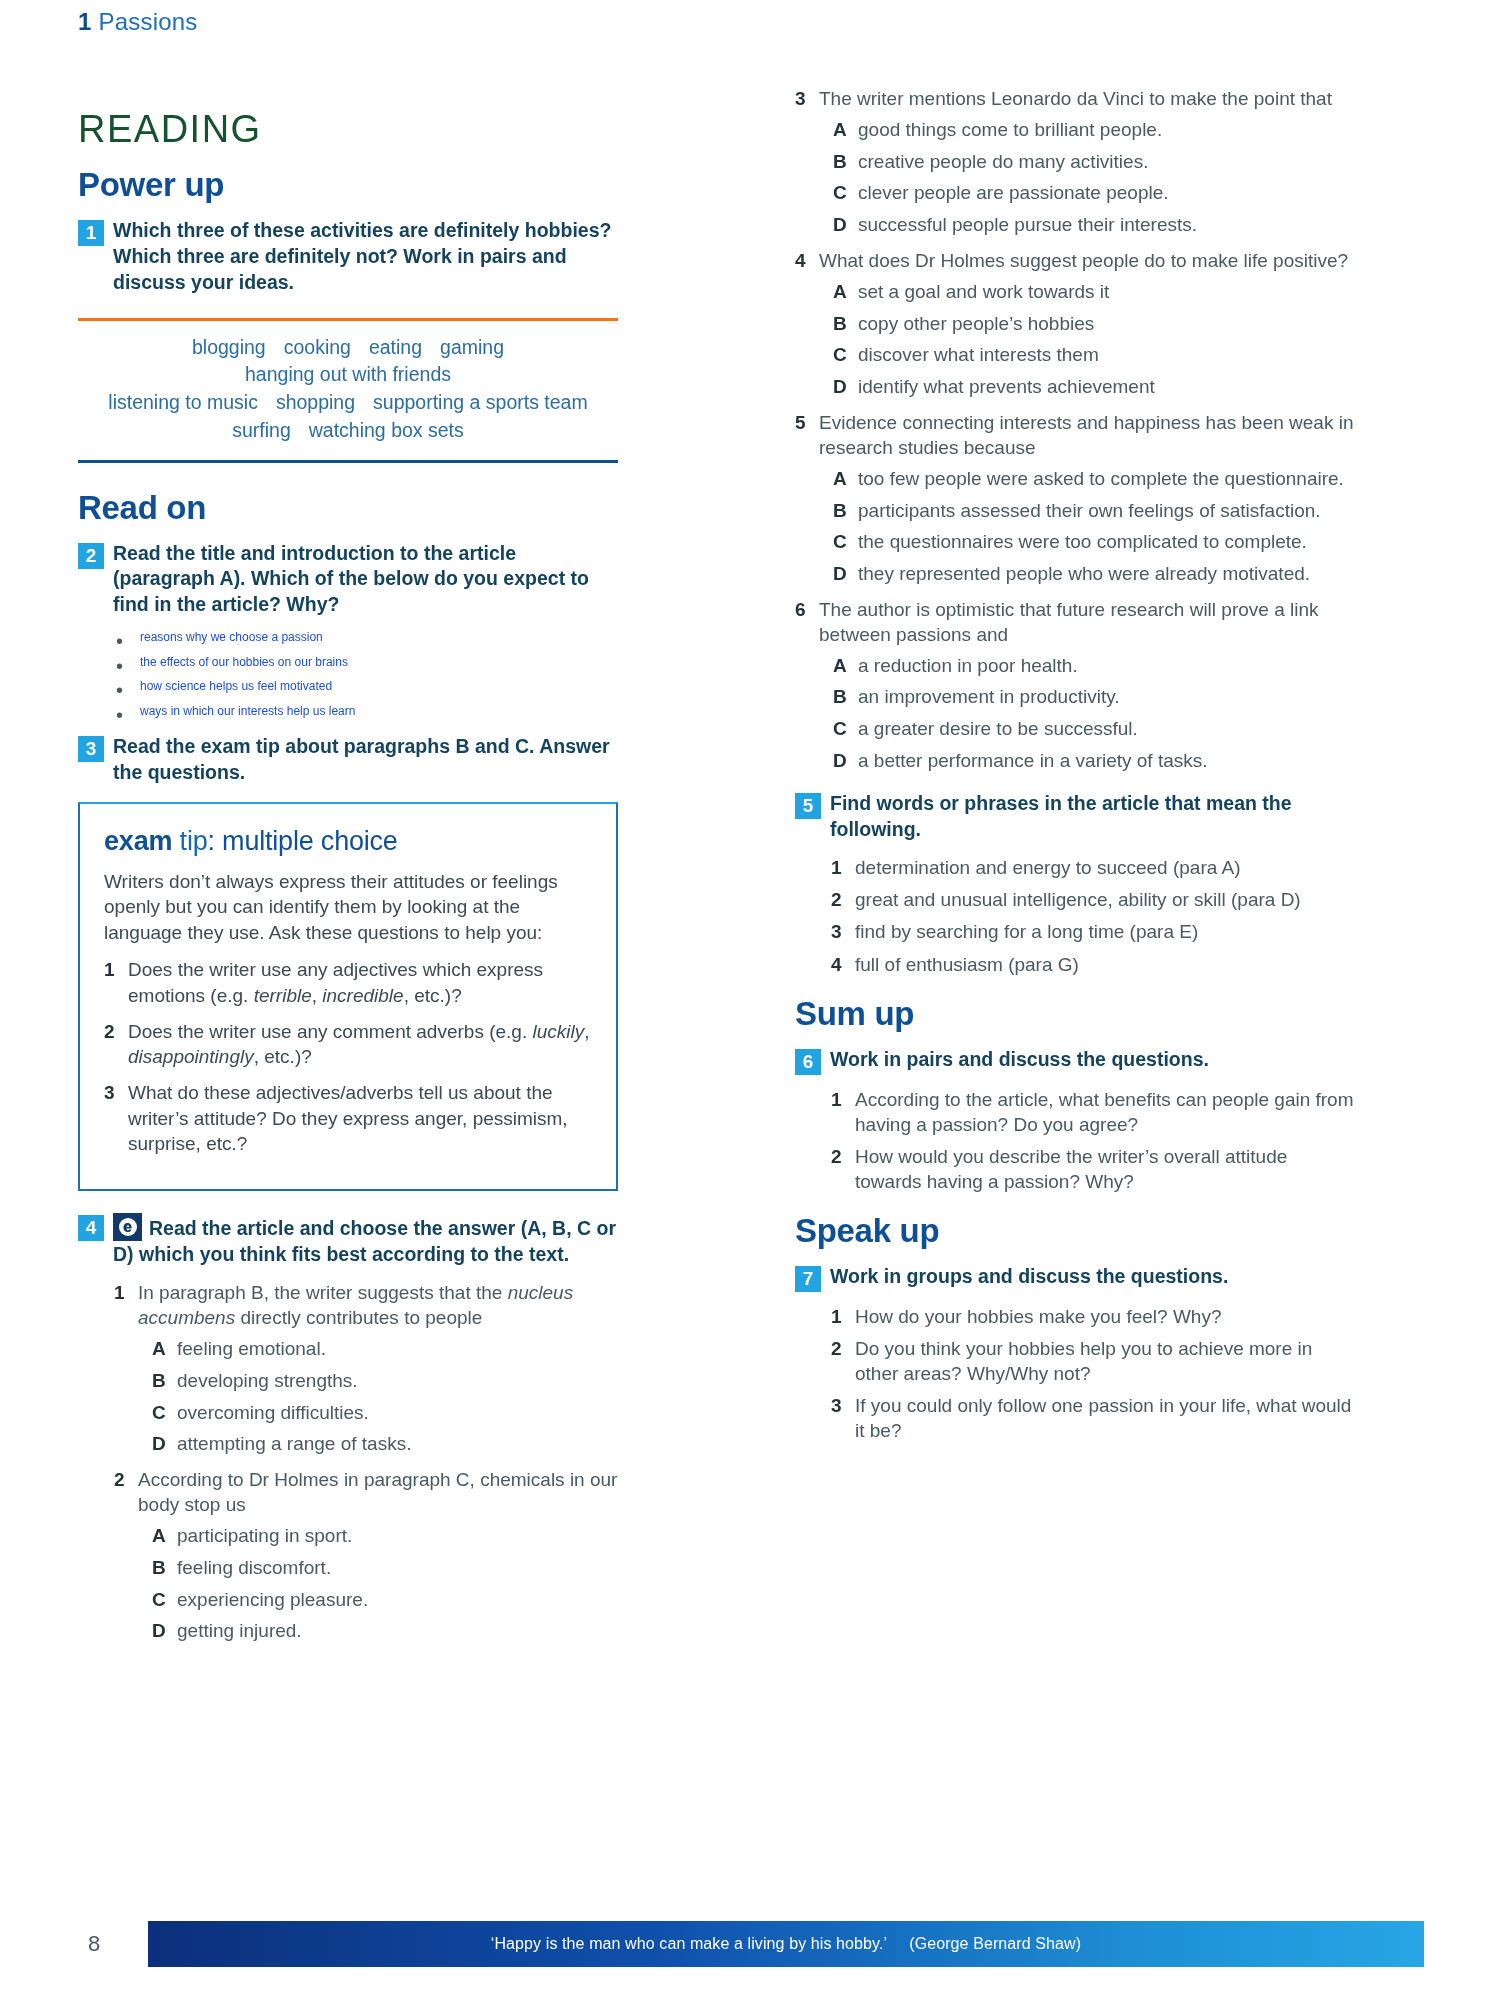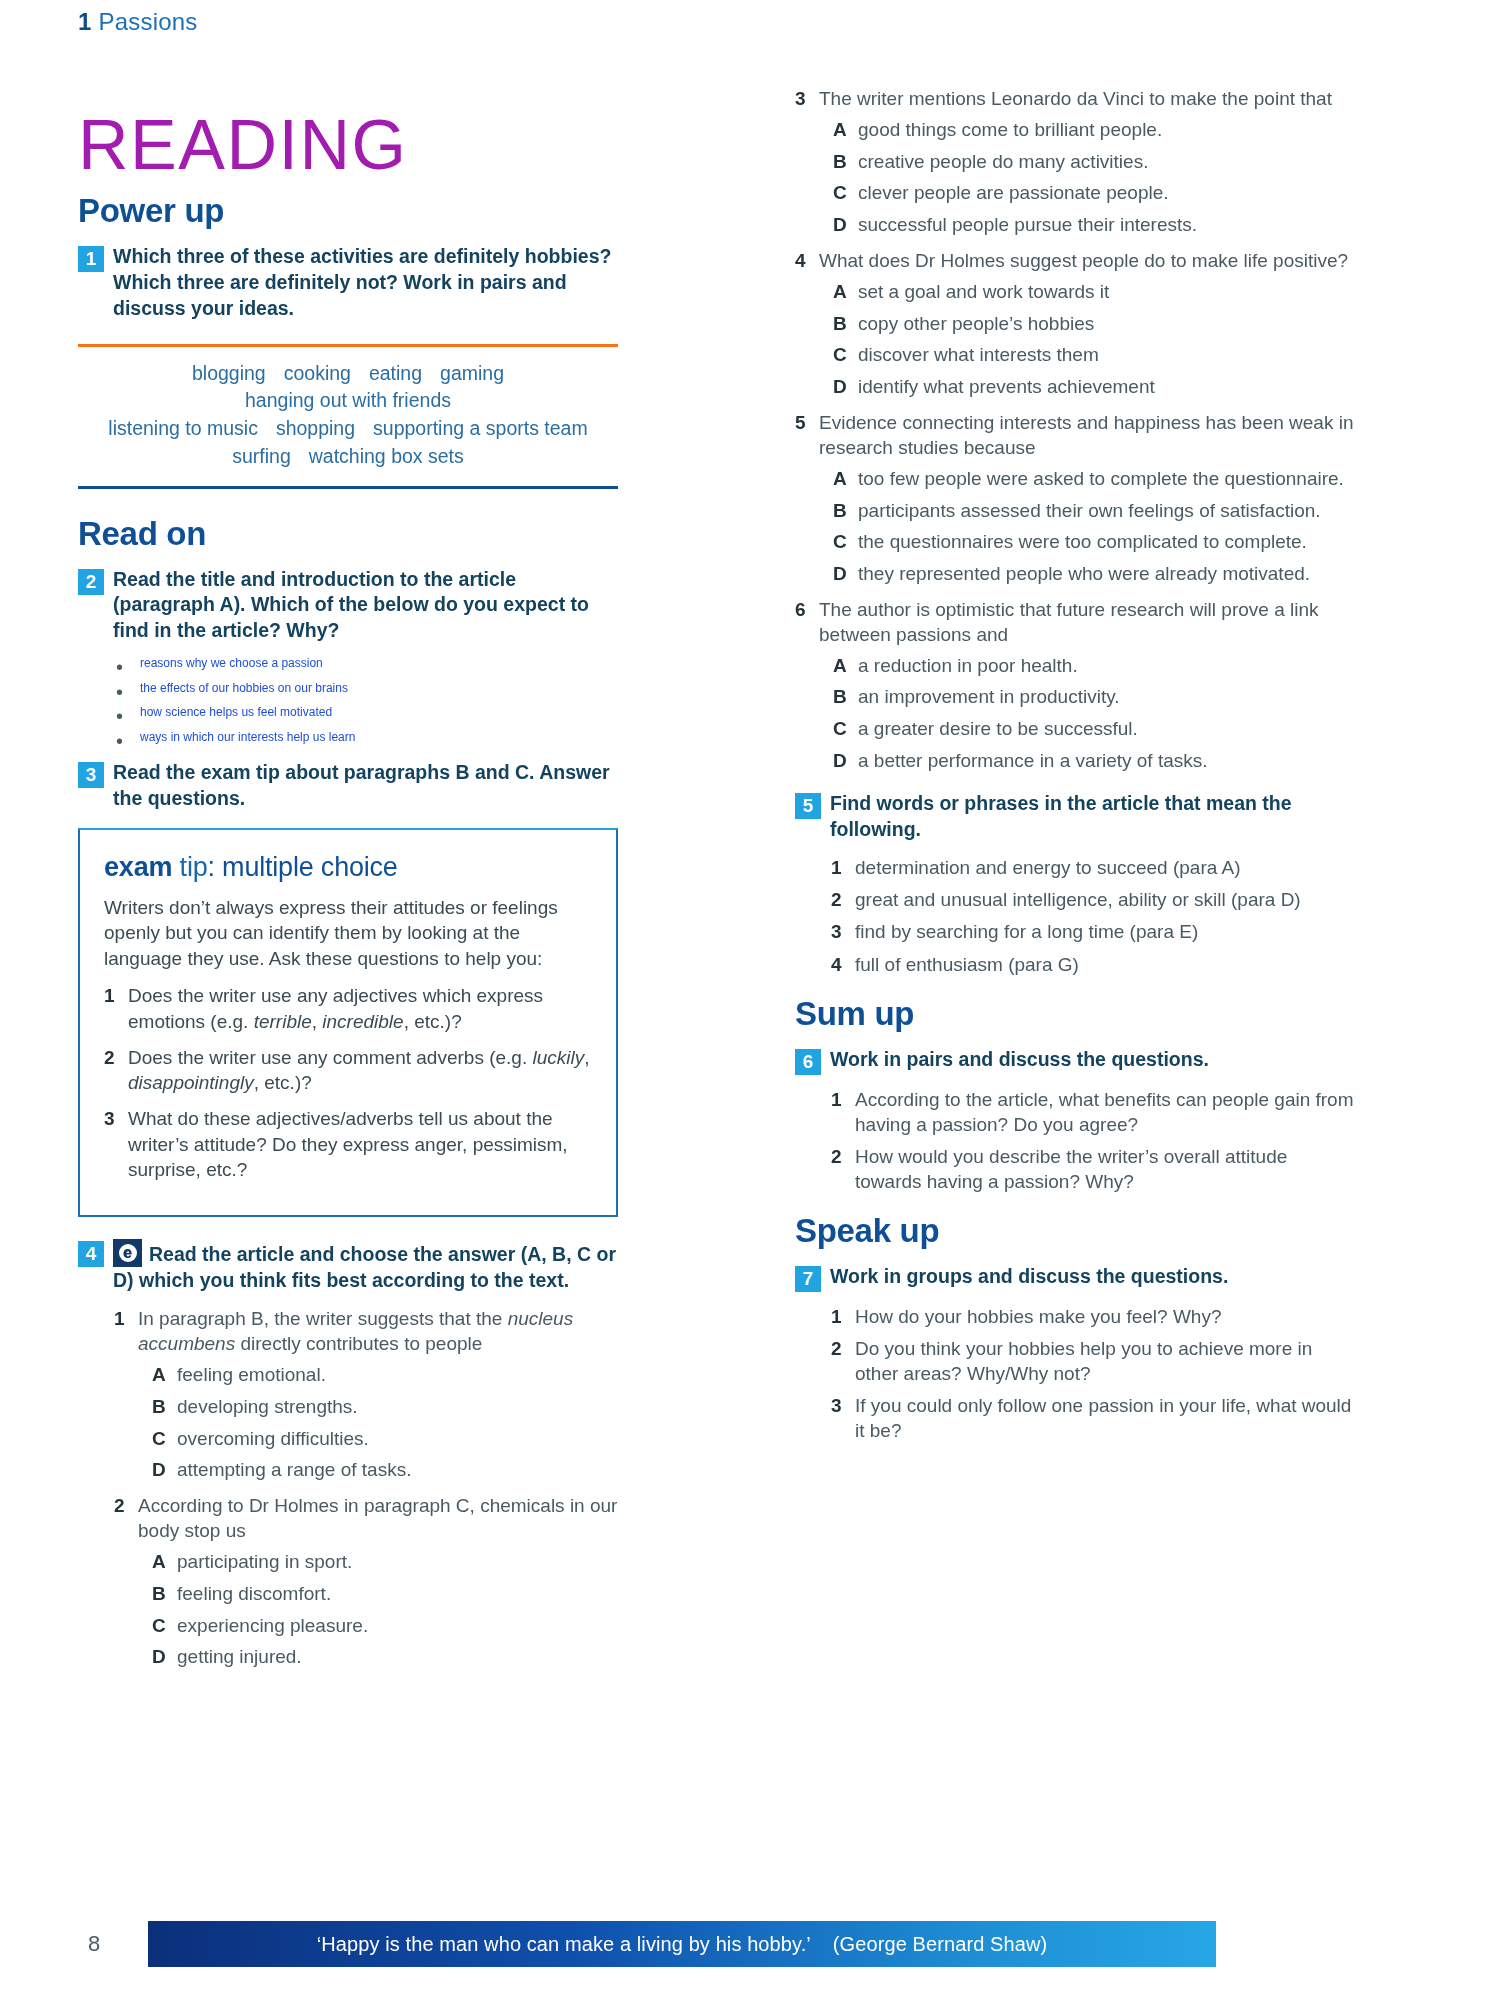--- a/index.html
+++ b/index.html
@@ -48,26 +48,26 @@
     left: 78px; top: 0;
     width: 540px;
   }
   .col-right {
     position: absolute;
     left: 795px; top: -24px;
     width: 560px;
   }
 
   h1.section-title {
-    font-size: 70px;
+    font-size: 38px;
     font-weight: 300;
-    color: #a21caf;
+    color: #14532d;
     letter-spacing: 1.5px;
     line-height: 1;
-    margin-bottom: 12px;
+    margin-bottom: 18px;
   }
 
   h2.sub-title {
     font-size: 33px;
     font-weight: bold;
     color: #0e4f96;
     letter-spacing: -.3px;
     margin-bottom: 14px;
     margin-top: 6px;
   }
@@ -264,25 +264,25 @@
   }
   .page-num {
     position: absolute;
     left: 88px; top: 10px;
     font-size: 22px;
     color: #4a5a63;
   }
   .quote-bar {
     position: absolute;
     left: 148px; top: 0;
-    width: 1068px;
+    width: 1276px;
     height: 46px;
     background: linear-gradient(to right, #0b2f7a 0%, #0f50ad 40%, #1e8fd5 78%, #27a6e6 100%);
     color: #ffffff;
-    font-size: 20px;
+    font-size: 16px;
     line-height: 46px;
     text-align: center;
     letter-spacing: .1px;
   }
   .quote-bar .author { margin-left: 22px; }
 </style>
 </head>
 <body>
 
 <div class="page">

